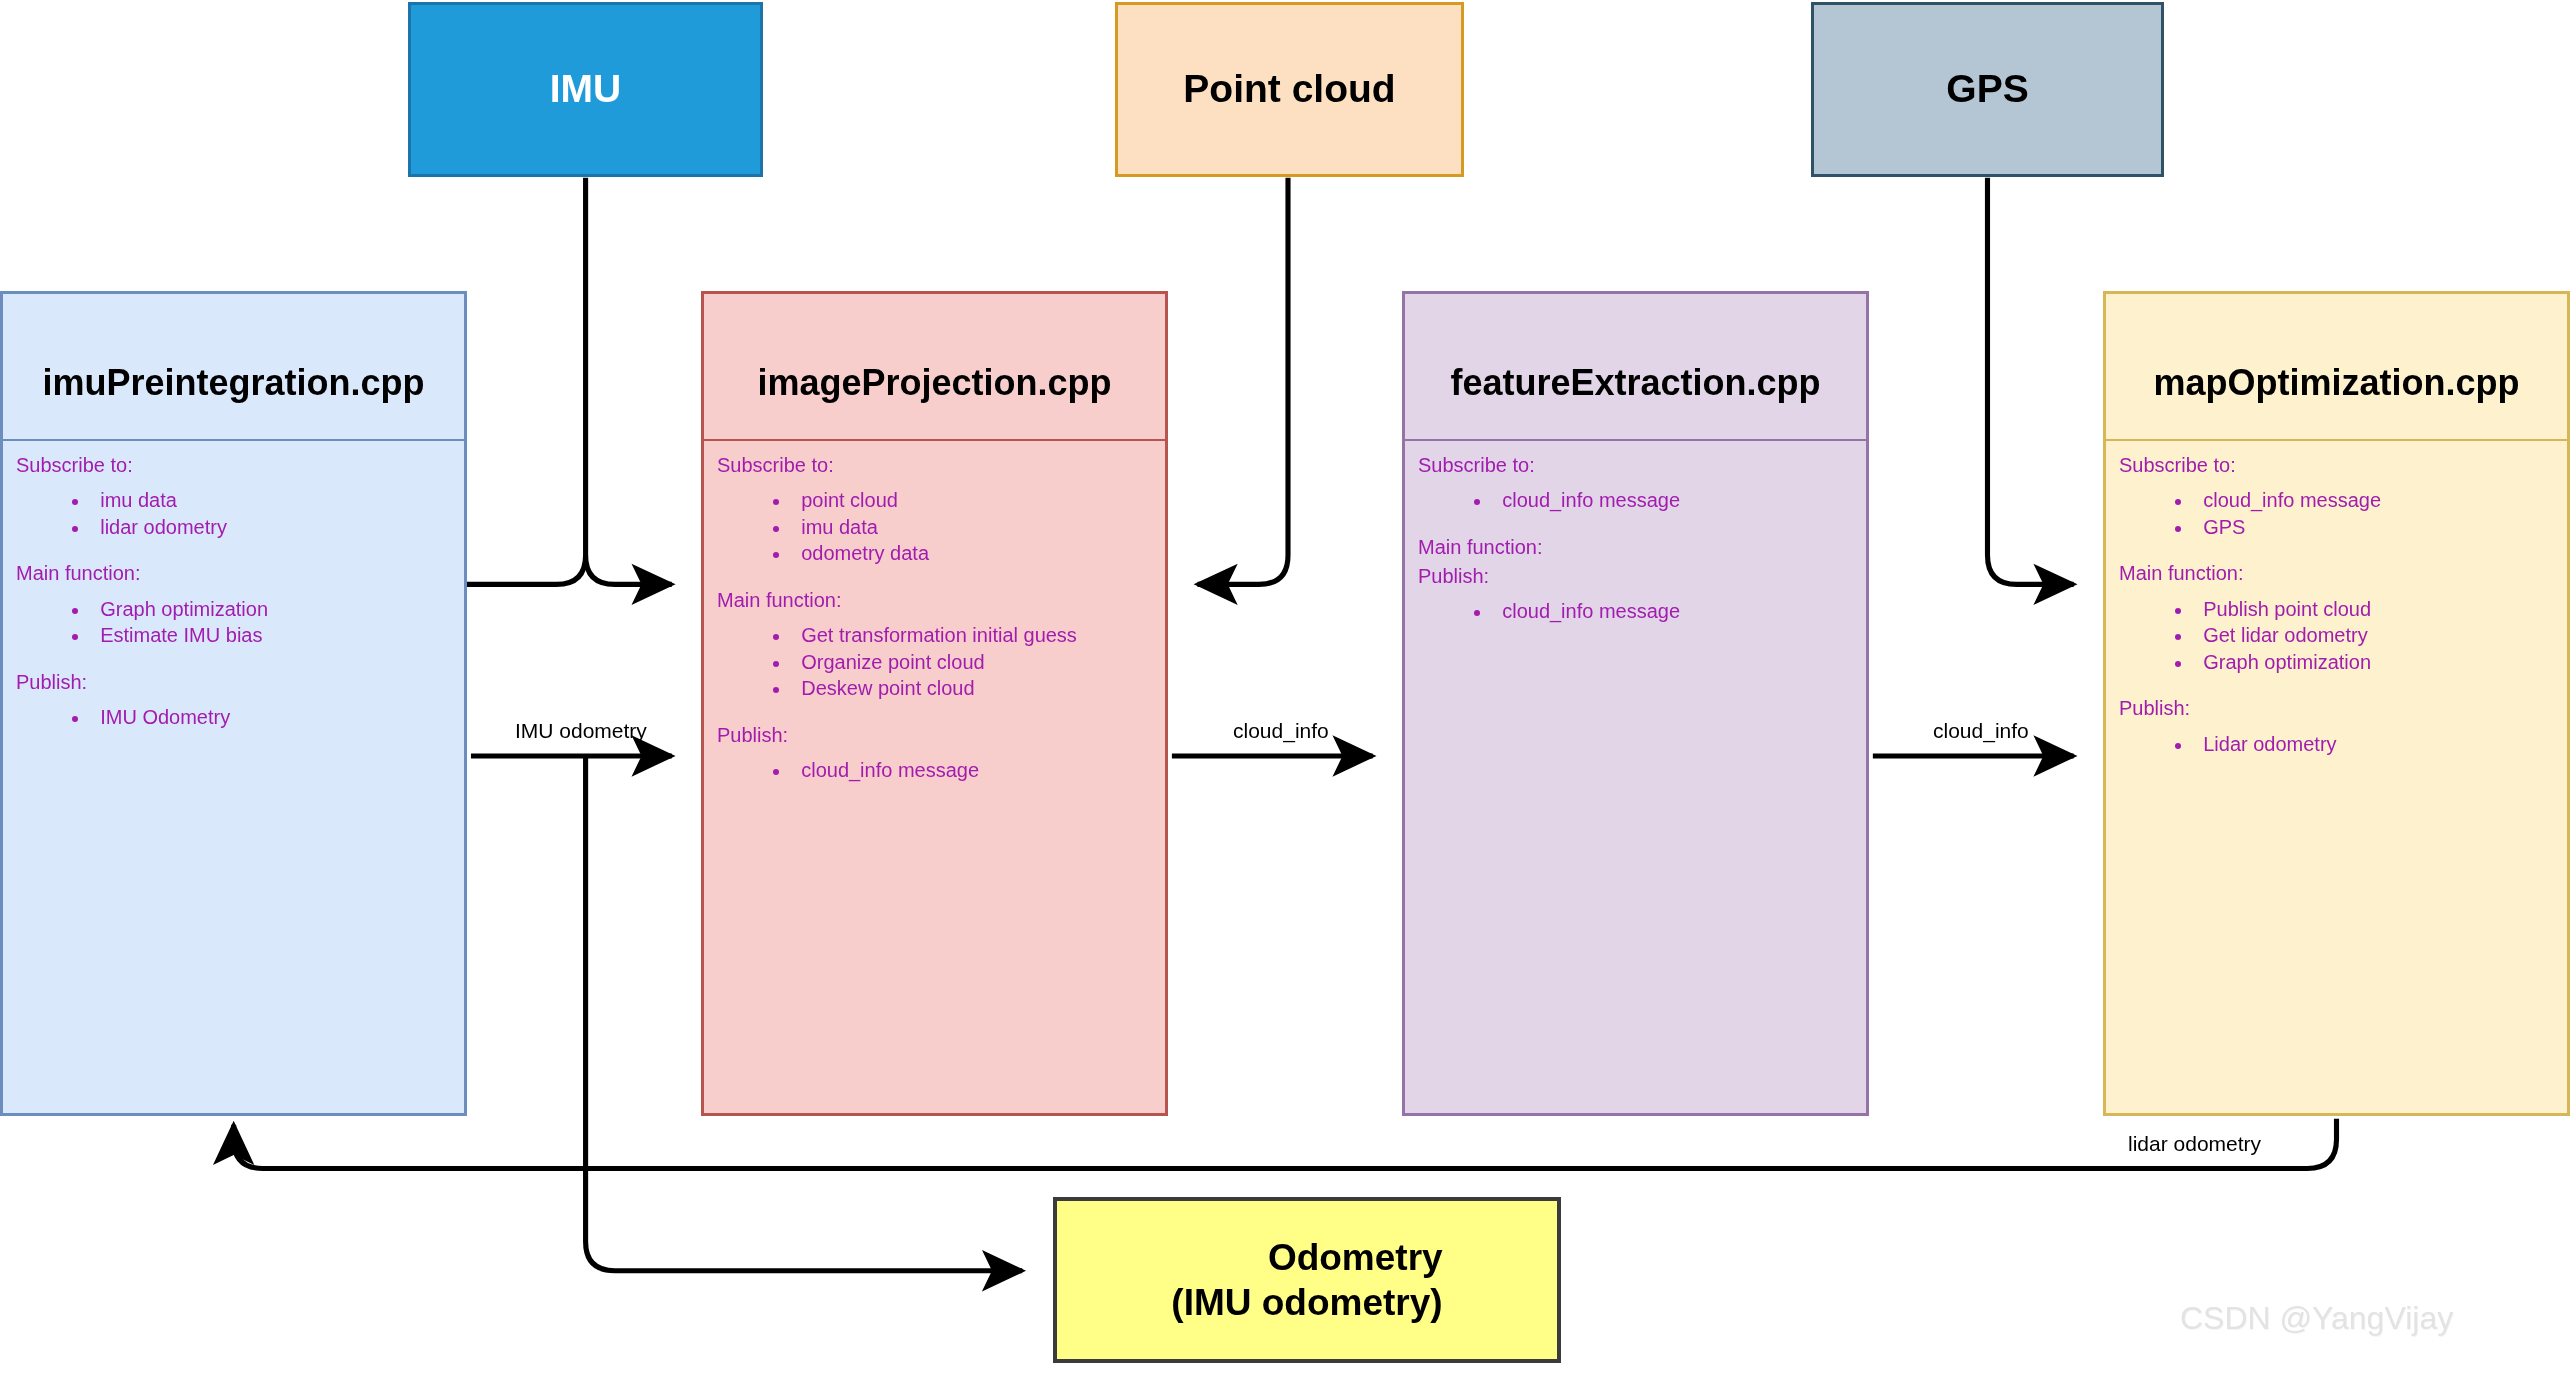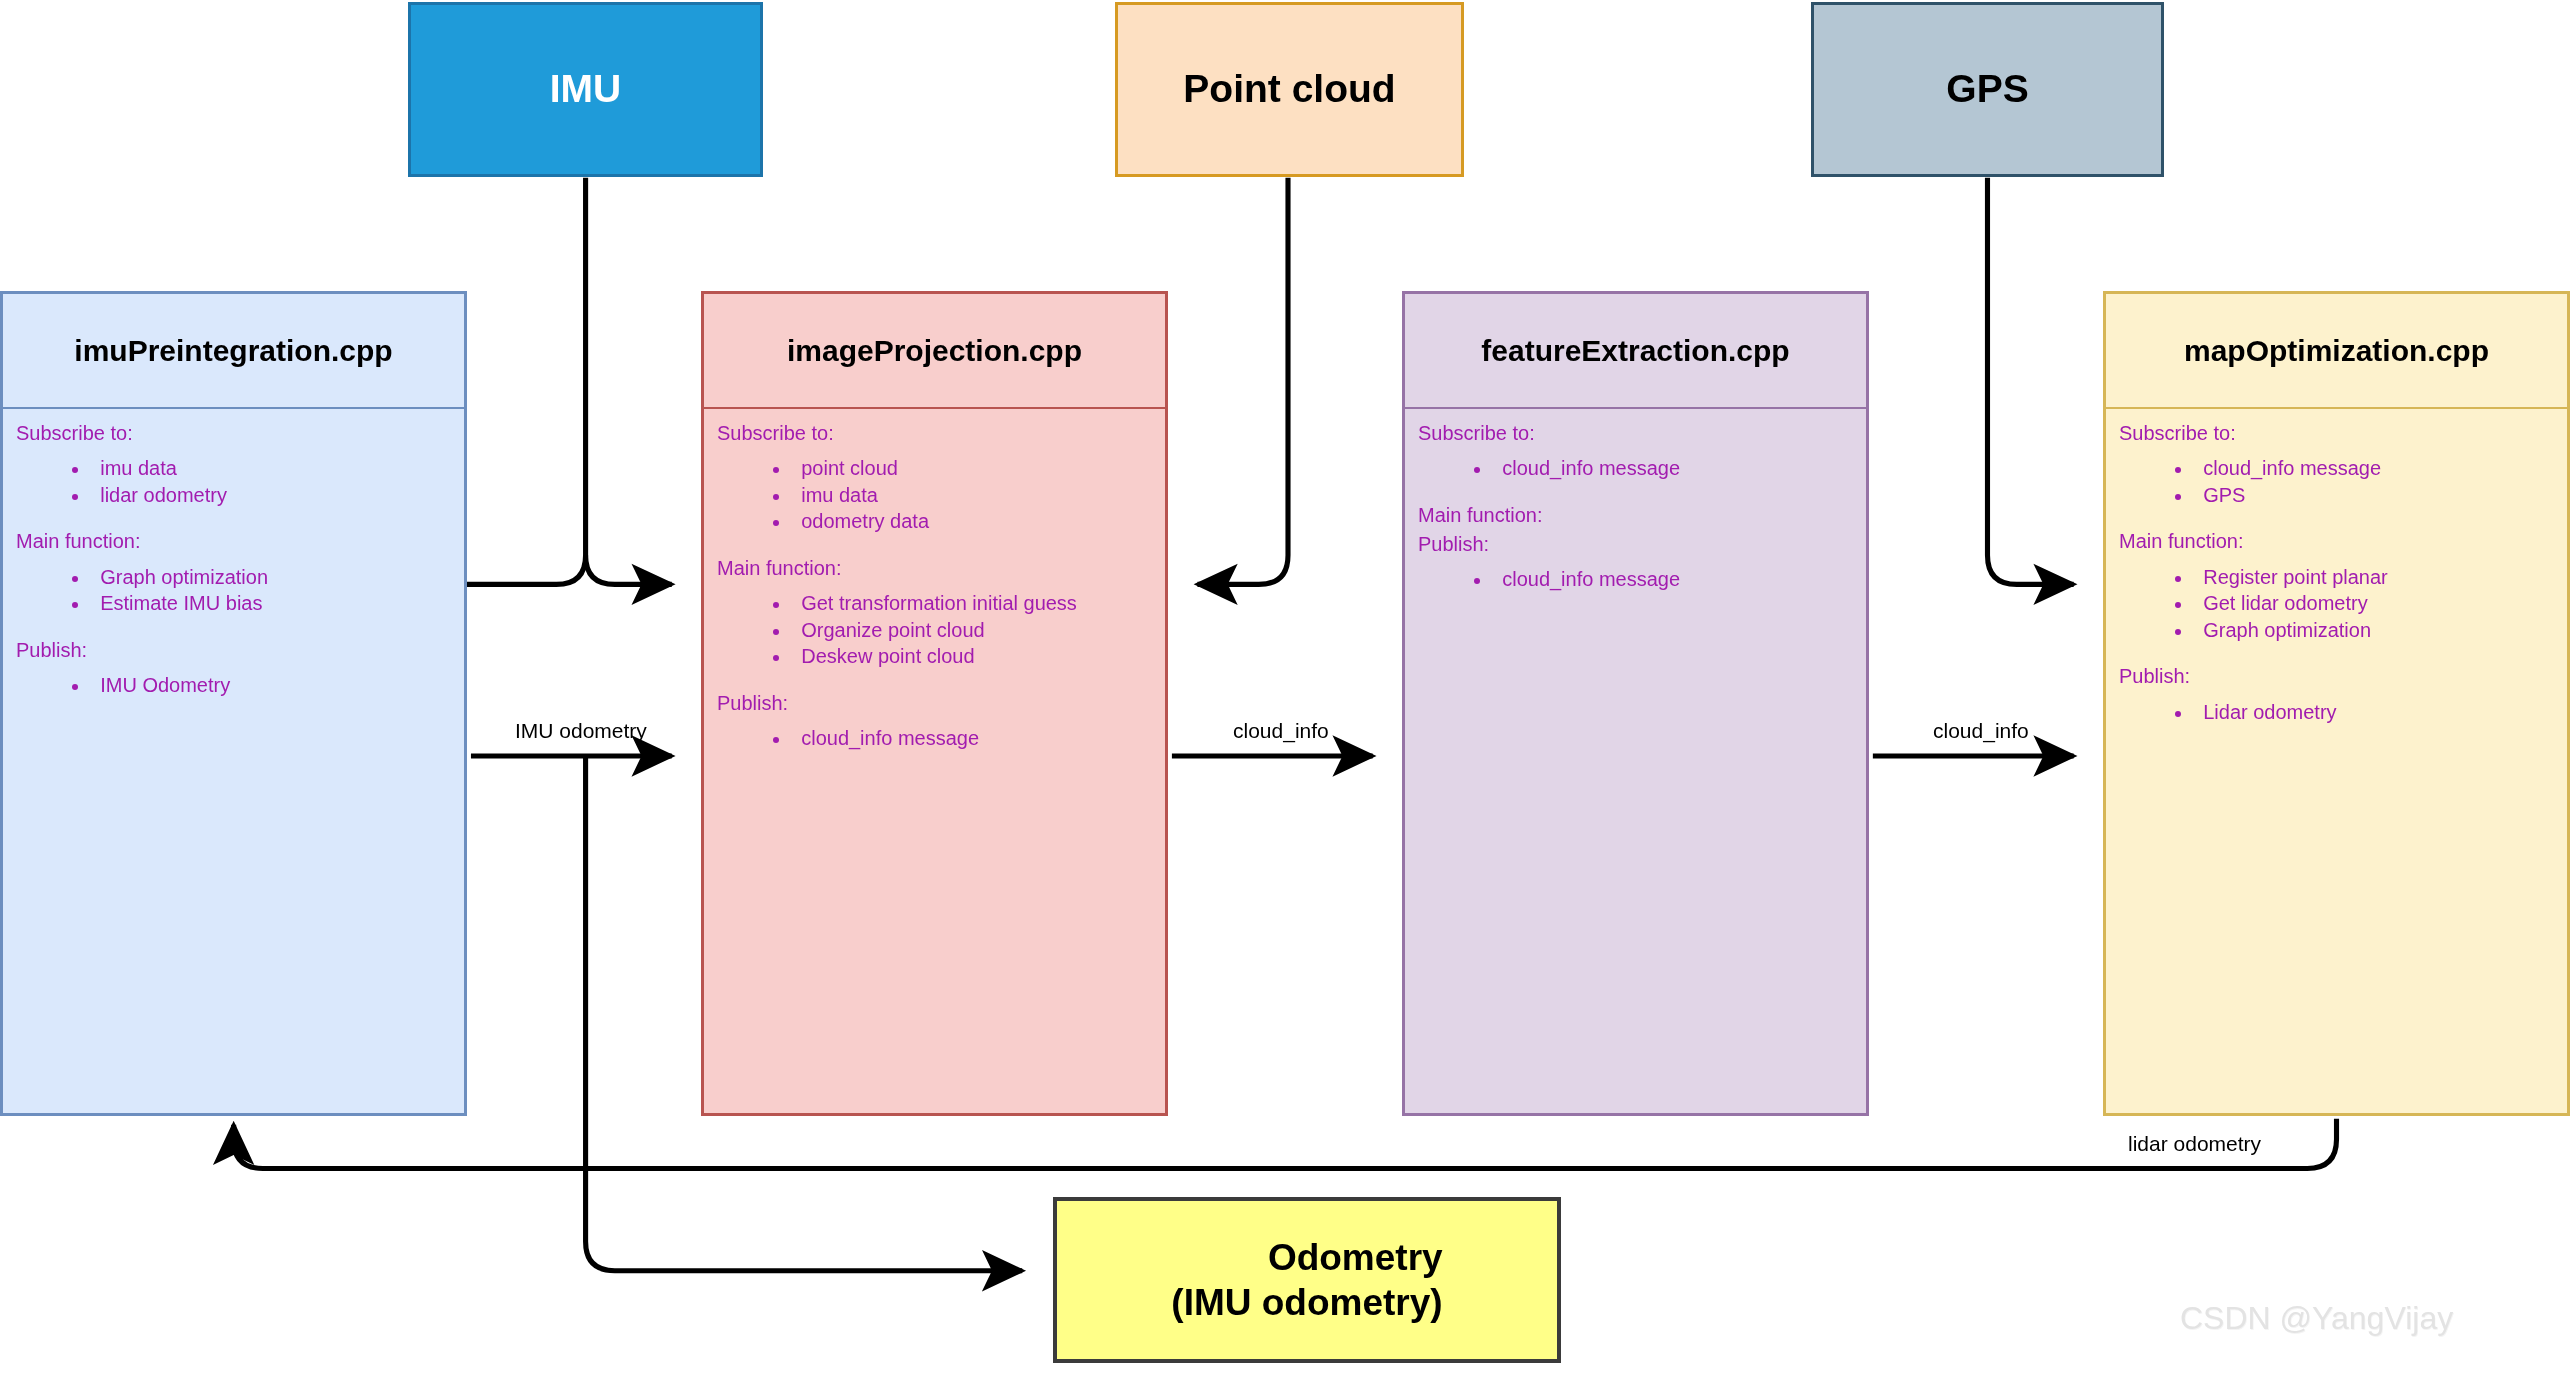--- a/index.html
+++ b/index.html
@@ -41,23 +41,24 @@
 
   
   .card{
     position:absolute;
     box-sizing:border-box;
     display:flex;flex-direction:column;
   }
   .card .hdr{
     box-sizing:border-box;
     display:flex;align-items:center;justify-content:center;
-    font-weight:bold;font-size:30px;color:#000;
+    font-weight:bold;font-size:36px;color:#000;
     flex:0 0 auto;
     text-align:center;
+    margin-top:32px;
   }
   .card .body{
     box-sizing:border-box;
     flex:1 1 auto;
     padding:11.7px 13px 7.3px 13px;
     font-size:20px;color:#a21caf;
     overflow:hidden;
   }
   .card .sect{margin:0 0 4.4px 0;line-height:1.24;}
   .card ul{
@@ -231,21 +232,21 @@
   <div class="card" id="card-map">
     <div class="hdr">mapOptimization.cpp</div>
     <div class="body">
       <div class="sect">Subscribe to:</div>
       <ul>
         <li>cloud_info message</li>
         <li>GPS</li>
       </ul>
       <div class="sect">Main function:</div>
       <ul>
-        <li>Register point planar</li>
+        <li>Publish point cloud</li>
         <li>Get lidar odometry</li>
         <li>Graph optimization</li>
       </ul>
       <div class="sect">Publish:</div>
       <ul>
         <li>Lidar odometry</li>
       </ul>
     </div>
   </div>
 

